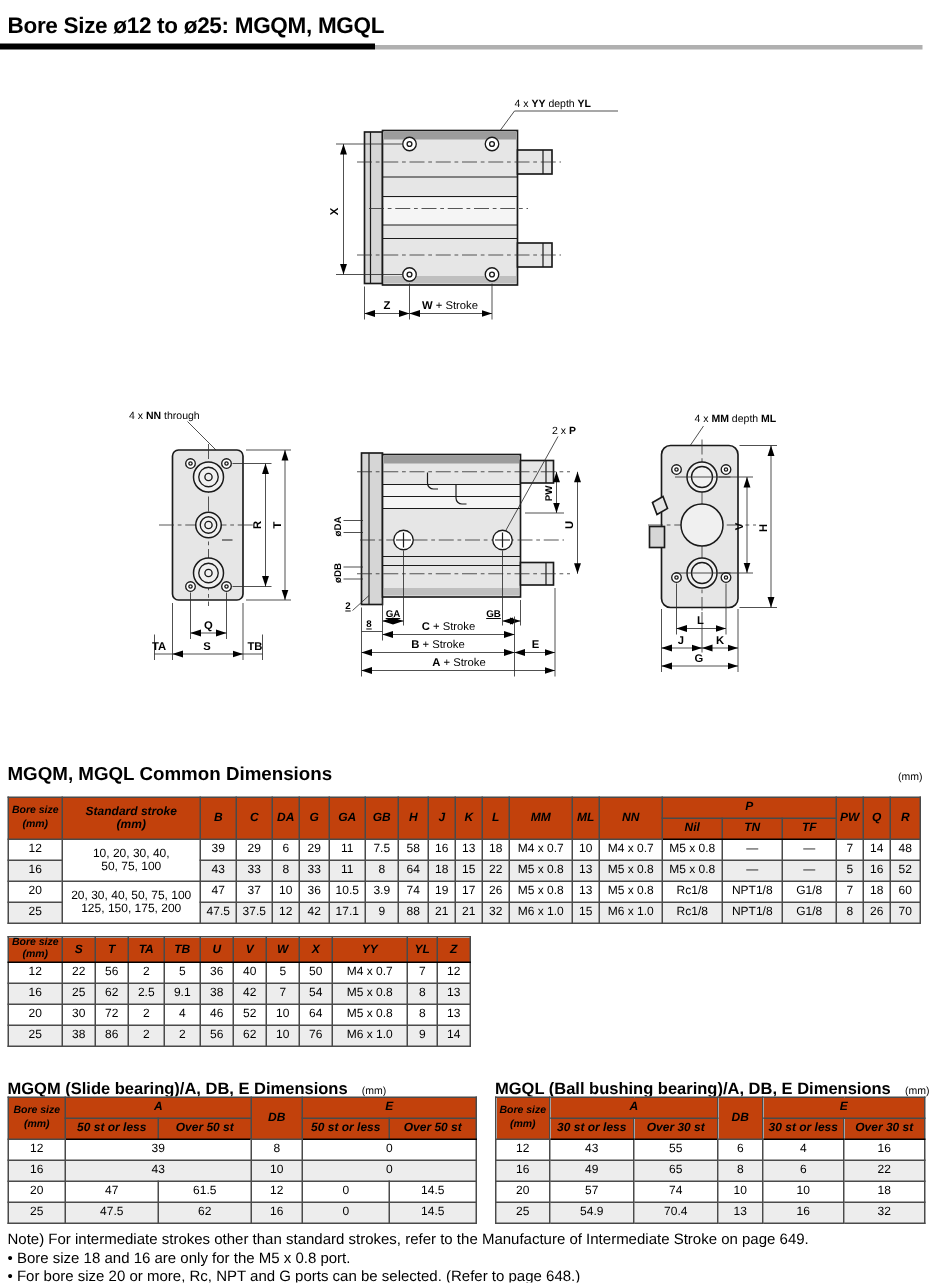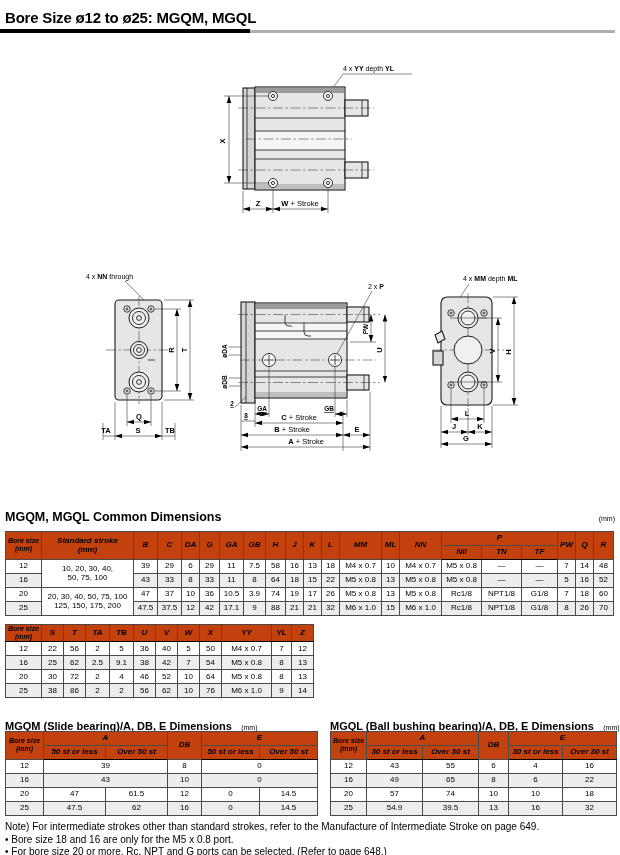--- a/index.html
+++ b/index.html
@@ -643,21 +643,21 @@
       <th class="bore">20</th>
       <td>57</td>
       <td>74</td>
       <td>10</td>
       <td>10</td>
       <td>18</td>
     </tr>
     <tr class="shade">
       <th class="bore">25</th>
       <td>54.9</td>
-      <td>39.5</td>
+      <td>70.4</td>
       <td>13</td>
       <td>16</td>
       <td>32</td>
     </tr>
   </tbody>
 </table>
 
 <div class="abs notes" style="left:5px;top:821px;width:612px">
   <div>Note) For intermediate strokes other than standard strokes, refer to the Manufacture of Intermediate Stroke on page 649.</div>
   <div>• Bore size 18 and 16 are only for the M5 x 0.8 port.</div>

